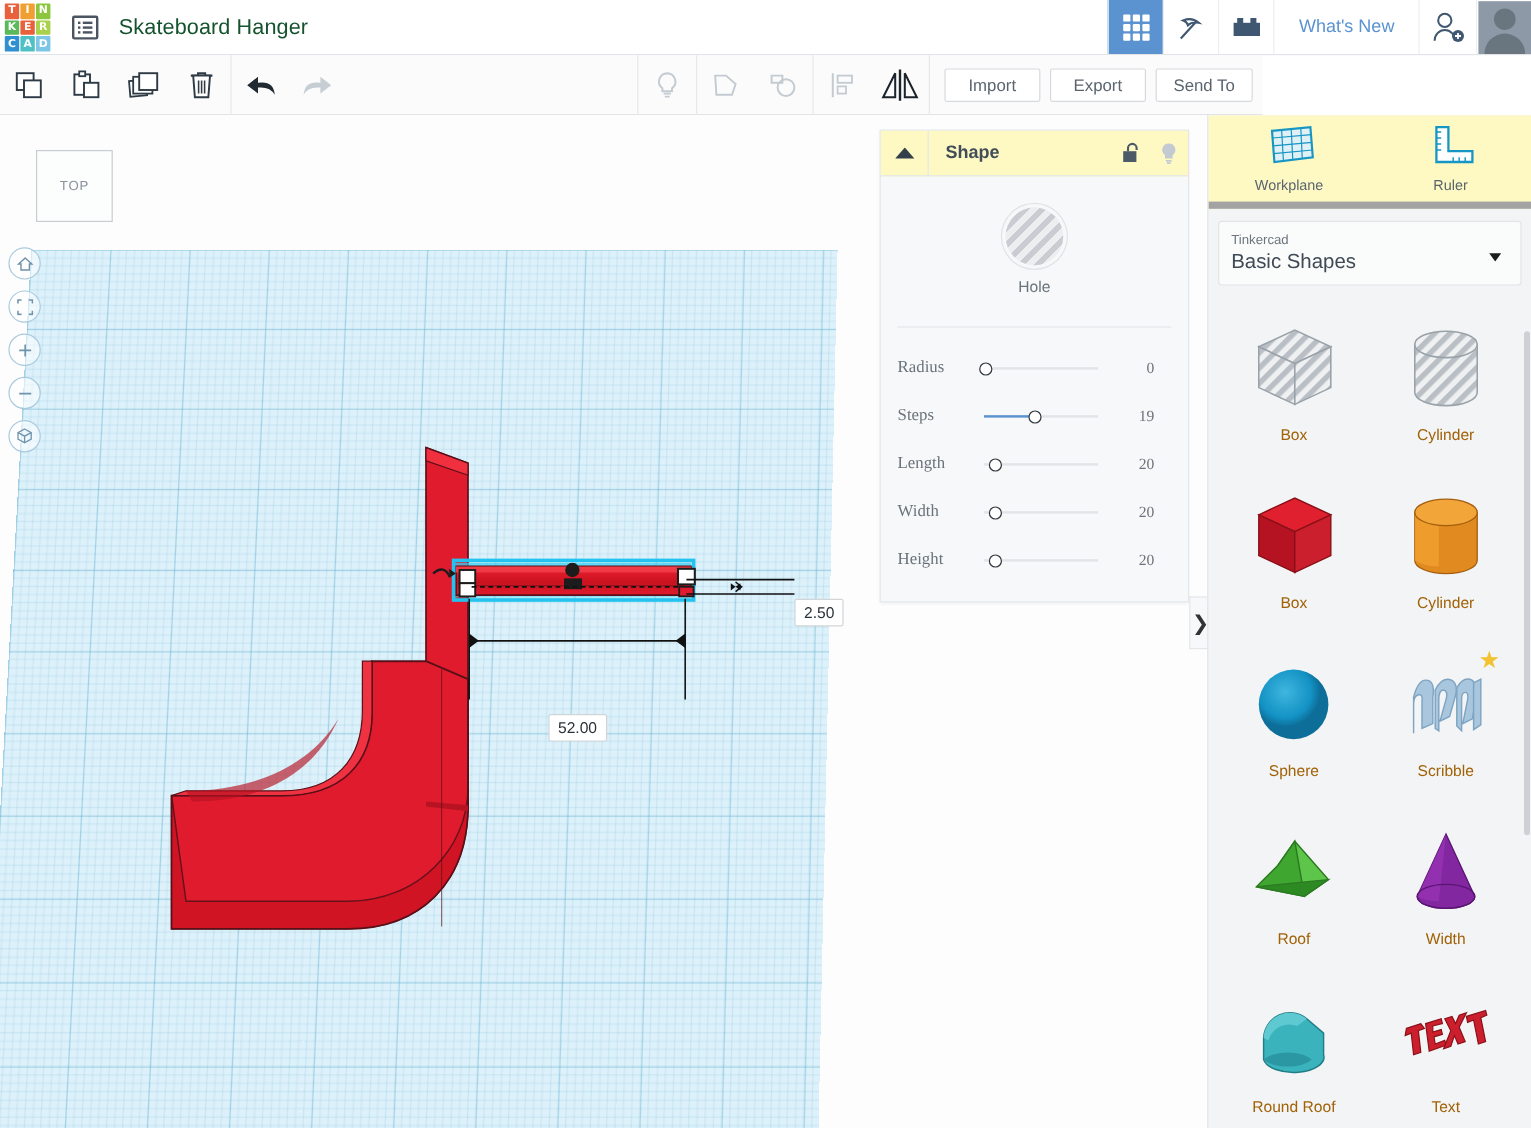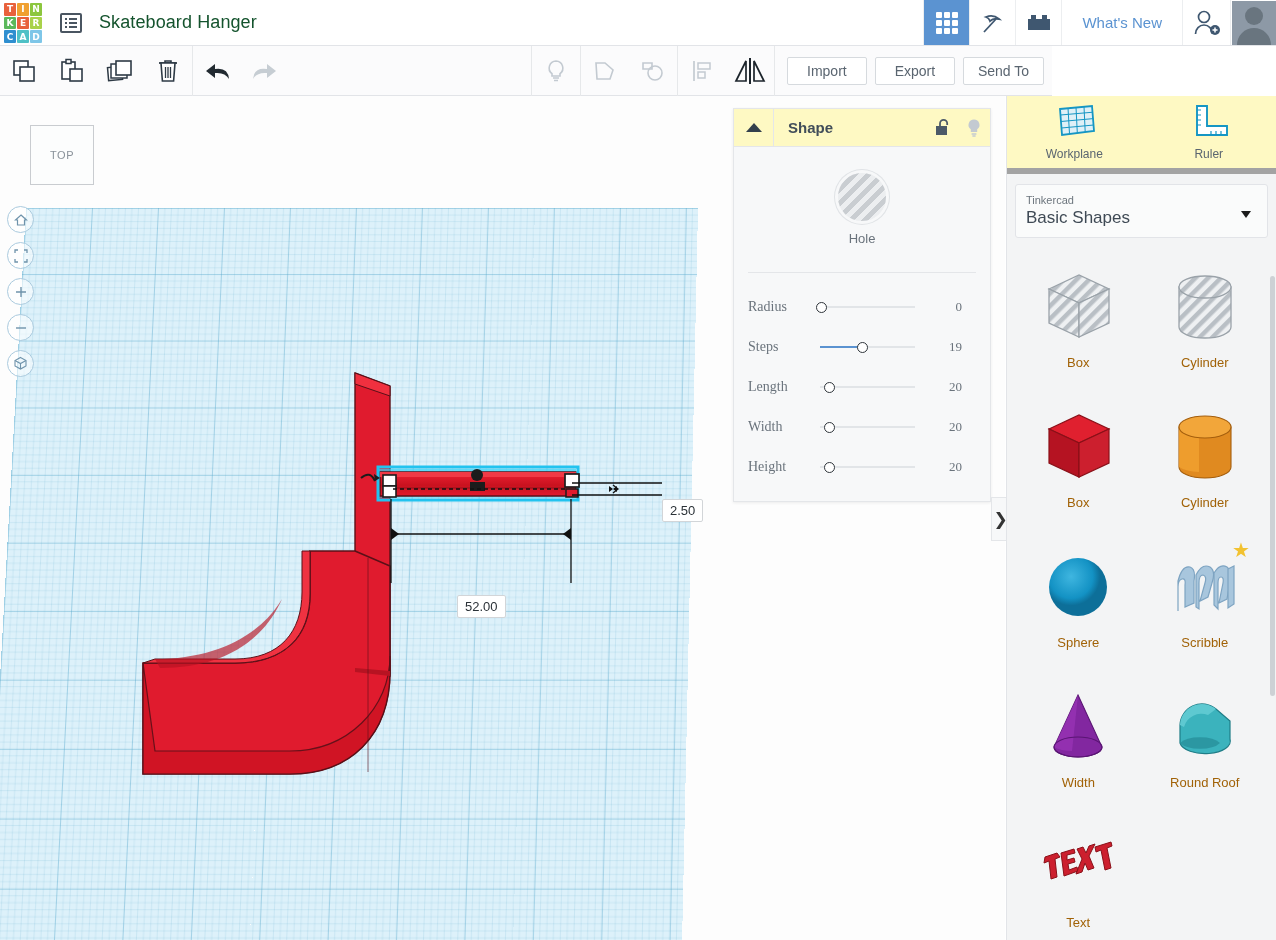--- a/index.html
+++ b/index.html
@@ -643,20 +643,28 @@
         <g fill="#a8c6dd" stroke="#7ea4c2" stroke-width="1.2">
           <path d="M14,62 L14,34 q4,-16 12,-14 q6,2 4,14 l0,22 l-9,4 l0,-22 q1,-7 -3,-6 q-4,1 -4,8 l0,24 z"></path>
           <path d="M32,60 L32,28 q6,-12 14,-8 q6,4 2,16 l-4,14 l-8,4 l5,-18 q2,-7 -2,-8 q-4,0 -4,8 l0,26 z"></path>
           <path d="M50,58 L50,26 q6,-10 13,-6 q5,4 3,14 l-3,18 l-8,4 l4,-20 q1,-6 -2,-6 q-3,0 -3,6 l0,26 z"></path>
           <path d="M64,22 l6,-3 l0,38 l-6,4 z"></path>
         </g>
       </svg>
       <span class="shape-lbl">Scribble</span>
     </div>
 
+    <div class="shape-cell">
+      <svg width="86" height="80" viewBox="0 0 86 80">
+        <polygon points="44,14 72,46 52,60 30,34" fill="#5cc54a" stroke="#2b7a22" stroke-width="1.2"></polygon>
+        <polygon points="44,14 30,34 12,52 52,60" fill="#3fa62f" stroke="#2b7a22" stroke-width="1.2"></polygon>
+        <polygon points="12,52 52,60 72,46 12,52" fill="#2d8a22" stroke="#2b7a22" stroke-width="1.1"></polygon>
+      </svg>
+      <span class="shape-lbl">Roof</span>
+    </div>
 
     <div class="shape-cell">
       <svg width="80" height="80" viewBox="0 0 80 80">
         <path d="M40,8 L64,60 a24,10 0 0 1 -48,0 z" fill="#8227a0" stroke="#5a1574" stroke-width="1.1"></path>
         <path d="M40,8 L34,64 a24,10 0 0 1 -18,-4 z" fill="#9834b5" opacity=".75"></path>
         <ellipse cx="40" cy="60" rx="24" ry="10" fill="none" stroke="#5a1574" stroke-width="1.1"></ellipse>
       </svg>
       <span class="shape-lbl">Width</span>
     </div>
 

